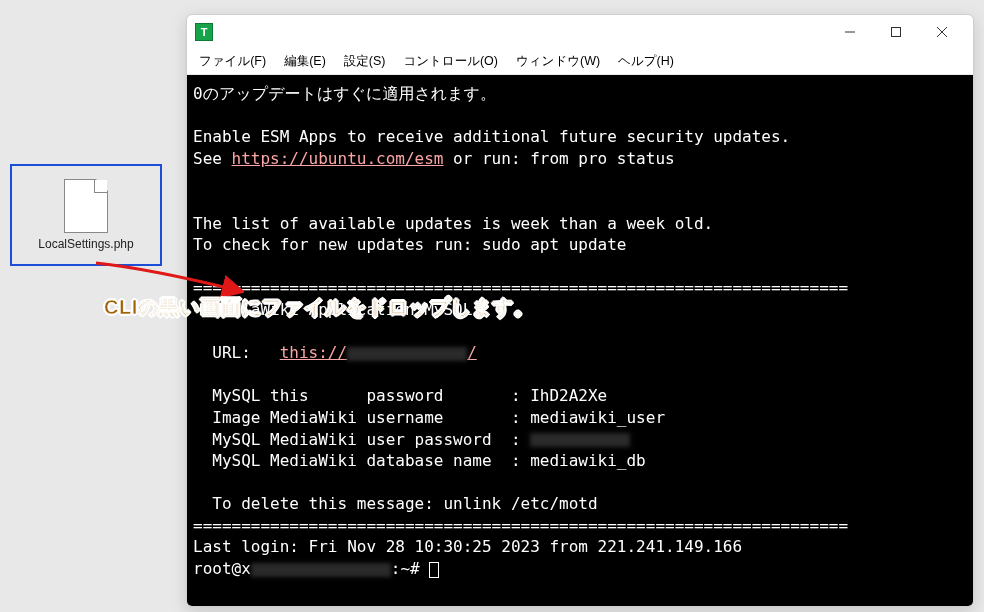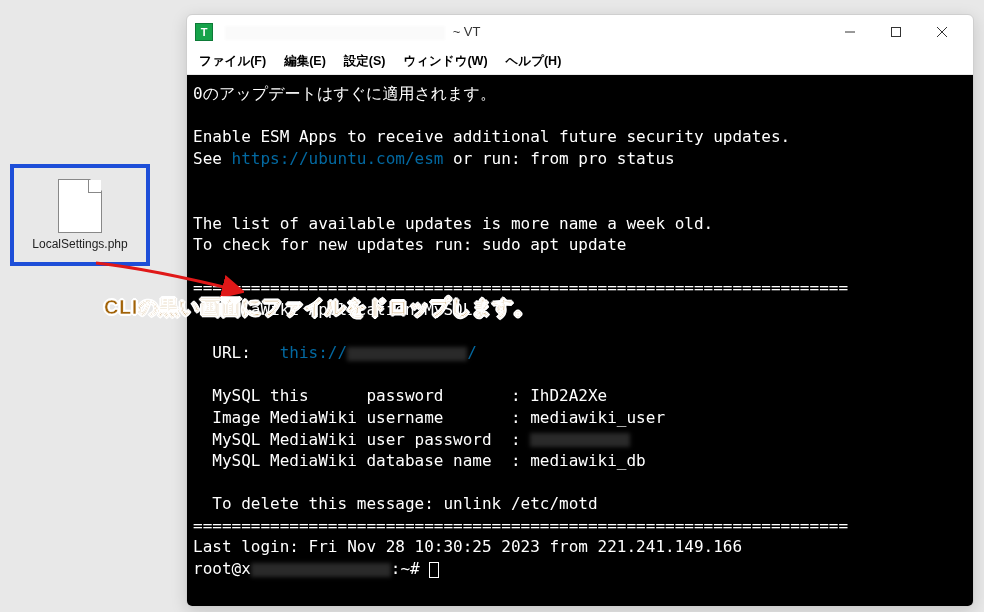--- a/index.html
+++ b/index.html
@@ -10,23 +10,23 @@
       font-family: "Meiryo", "MS Gothic", sans-serif;
       position: relative;
       overflow: hidden;
     }
     
     
     .file-icon-wrap {
       position: absolute;
       left: 10px;
       top: 164px;
-      width: 140px;
+      width: 152px;
       height: 102px;
-      border: 4px solid #1d4ed8;
+      border: 2px solid #1d4ed8;
       display: flex;
       flex-direction: column;
       align-items: center;
       justify-content: center;
       gap: 4px;
     }
     .file-icon {
       width: 44px;
       height: 54px;
       background: #fff;
@@ -118,41 +118,41 @@
     .win-btn svg { width: 12px; height: 12px; }
     
     .menubar {
       height: 26px;
       display: flex;
       align-items: center;
       padding: 0 4px;
       font-size: 12.5px;
       gap: 2px;
       border-bottom: 1px solid #eaeaea;
-      font-weight: bold;
     }
     .menu-item {
       padding: 3px 8px;
       cursor: pointer;
     }
     
     .terminal {
       flex: 1;
       background: #000;
       color: #fff;
       font-family: "MS Gothic", "Consolas", monospace;
       font-size: 16px;
       line-height: 1.35;
       padding: 8px 6px;
       white-space: pre;
       overflow: hidden;
       position: relative;
     }
     .terminal a, .terminal .link {
-      color: #0369a1;
+      color: #fca5a5;
+      text-decoration: underline;
     }
     .term-blur {
       display: inline-block;
       background: #2a2a2a;
       filter: blur(2px);
       vertical-align: middle;
     }
     .term-blur.w120 { width: 120px; height: 14px; }
     .term-blur.w100 { width: 100px; height: 14px; }
     .term-blur.w140 { width: 140px; height: 14px; }
@@ -198,24 +198,20 @@
 <body>
 
 <div class="file-icon-wrap">
   <div class="file-icon"></div>
   <div class="file-label">LocalSettings.php</div>
 </div>
 
 <div class="window">
   <div class="titlebar">
     <div class="app-icon">T</div>
-    <span class="title-text">
-      <span class="title-blur"></span>
-      <span>~ VT</span>
-    </span>
     <div class="spacer"></div>
     <div class="win-controls">
       <div class="win-btn">
         <svg viewBox="0 0 12 12">
             <line x1="1" y1="6" x2="11" y2="6" stroke="currentColor" stroke-width="1"></line>
           </svg>
       </div>
       <div class="win-btn">
         <svg viewBox="0 0 12 12">
             <rect x="1.5" y="1.5" width="9" height="9" fill="none" stroke="currentColor" stroke-width="1"></rect>
@@ -227,31 +223,32 @@
             <line x1="11" y1="1" x2="1" y2="11" stroke="currentColor" stroke-width="1"></line>
           </svg>
       </div>
     </div>
   </div>
 
   <div class="menubar">
     <div class="menu-item"><span>ファイル(F)</span></div>
     <div class="menu-item"><span>編集(E)</span></div>
     <div class="menu-item"><span>設定(S)</span></div>
+    <div class="menu-item"><span>コントロール(O)</span></div>
     <div class="menu-item"><span>ウィンドウ(W)</span></div>
     <div class="menu-item"><span>ヘルプ(H)</span></div>
   </div>
 
   <div class="terminal"><span>0のアップデートはすぐに適用されます。</span>
 
 <span>Enable ESM Apps to receive additional future security updates.</span>
 <span><span>See </span><span class="link">https://ubuntu.com/esm</span><span> or run: from pro status</span></span>
 
 
-<span>The list of available updates is more name a week old.</span>
+<span>The list of available updates is week than a week old.</span>
 <span>To check for new updates run: sudo apt update</span>
 
 <span>====================================================================</span>
 <span>  MediaWiki Application MySQL</span>
 
 <span><span>  URL:   </span><span class="link"><span>this://</span><span class="term-blur w120"></span><span>/</span></span></span>
 
 <span>  MySQL this      password       : IhD2A2Xe</span>
 <span>  Image MediaWiki username       : mediawiki_user</span>
 <span><span>  MySQL MediaWiki user password  : </span><span class="term-blur w100"></span></span>

